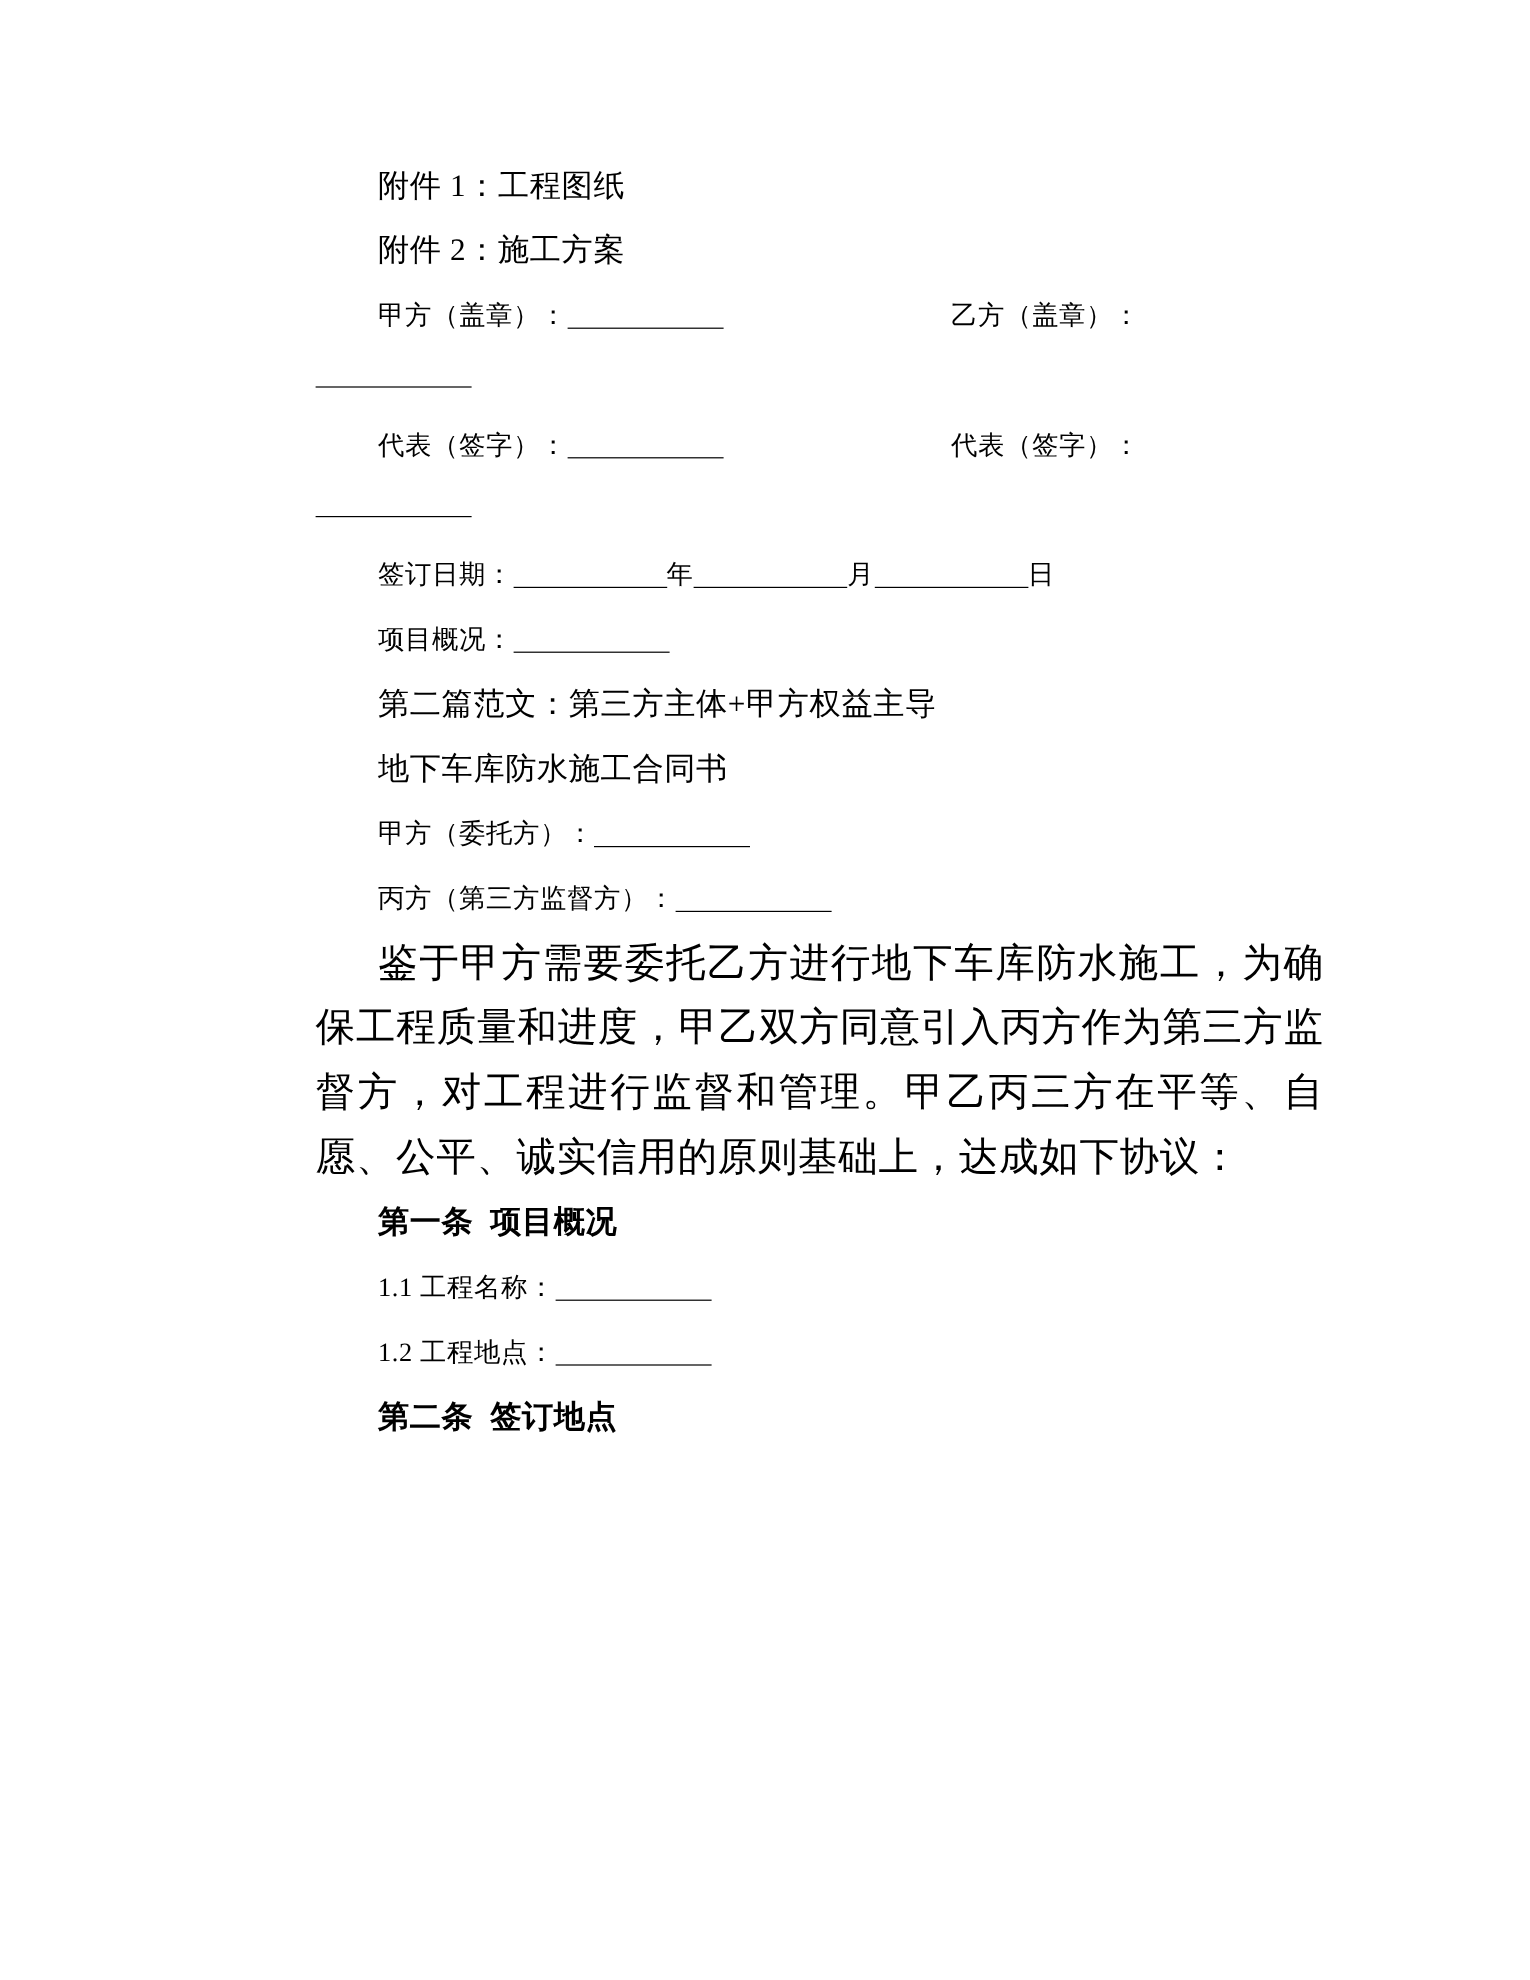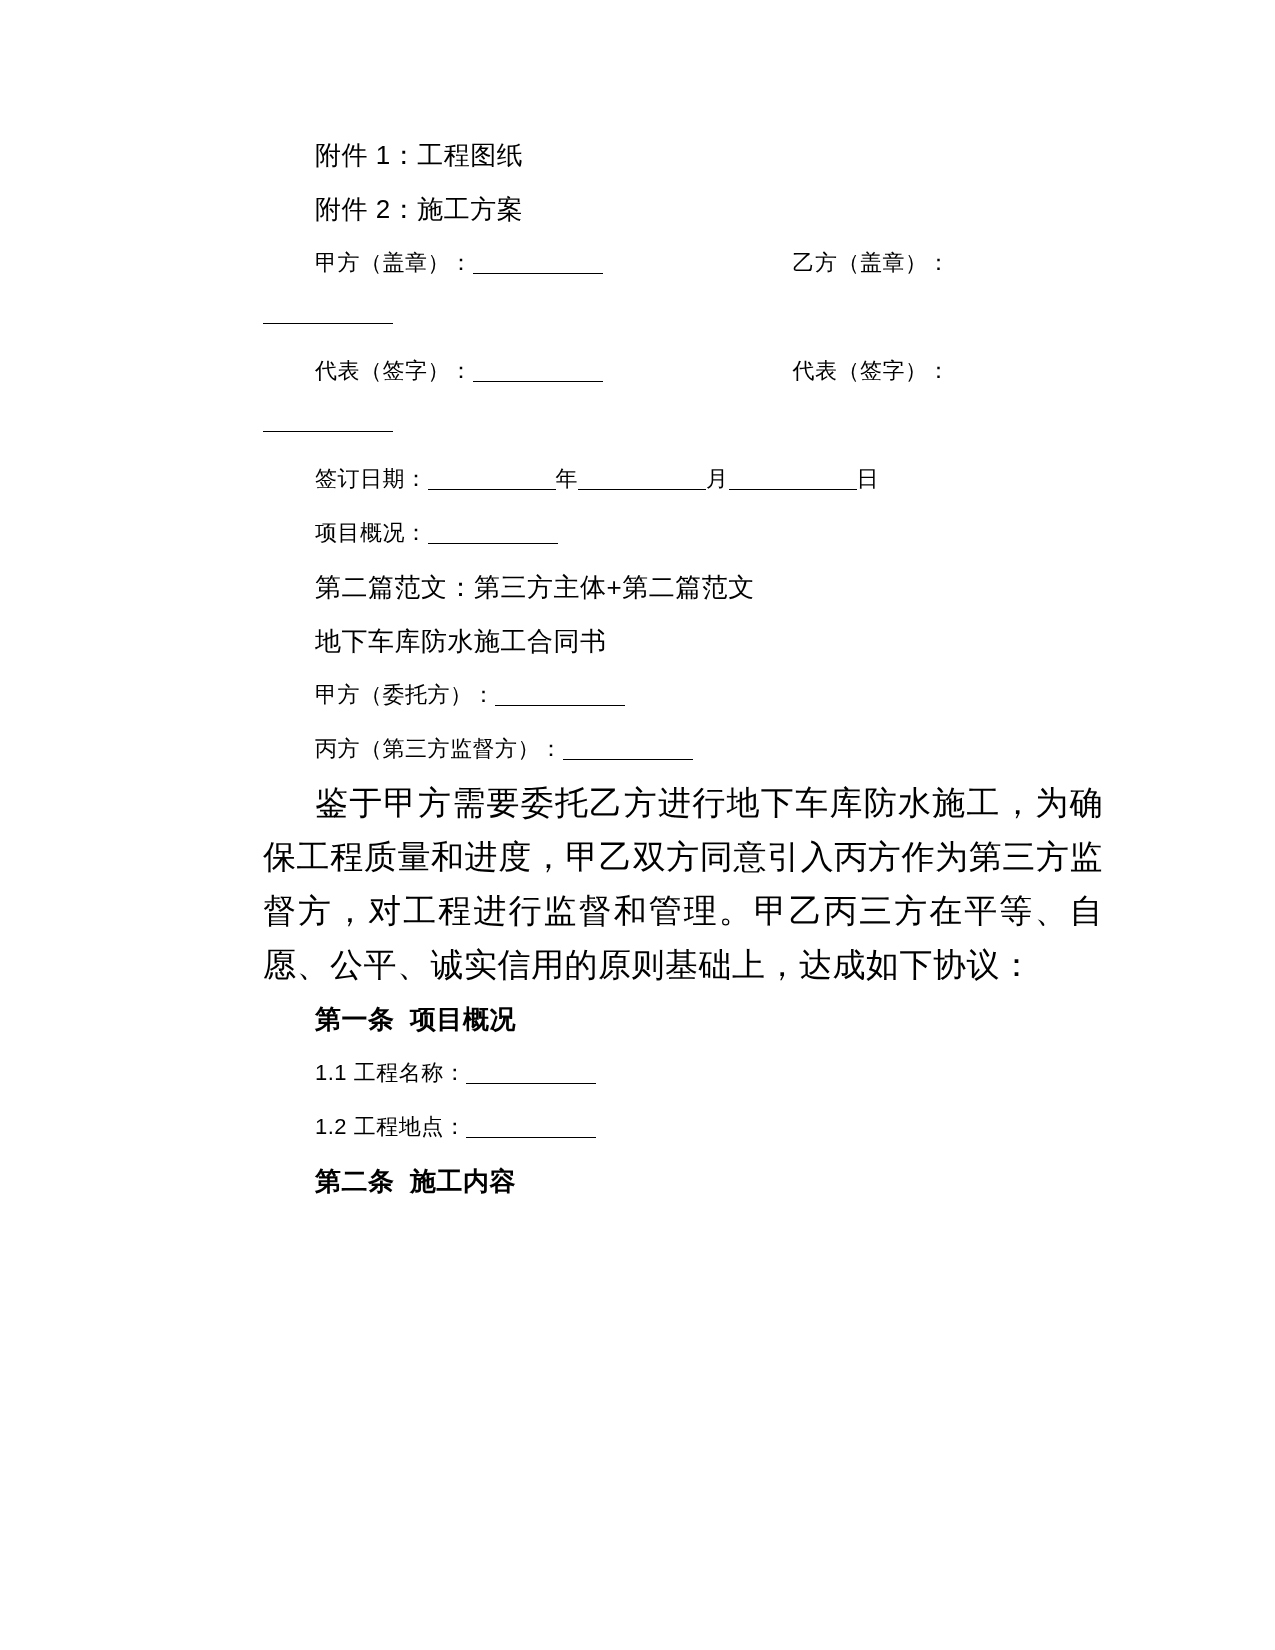--- a/index.html
+++ b/index.html
@@ -6,21 +6,21 @@
     margin: 0;
     padding: 0;
     background: #ffffff;
   }
   .page {
     position: relative;
     width: 1105px;
     height: 1650px;
     margin: 0 auto;
     background: #ffffff;
-    font-family: Liberation Sans, sans-serif;
+    font-family: Liberation Serif, serif;
     color: #000000;
     box-sizing: border-box;
   }
   .content {
     position: absolute;
     left: 178px;
     top: 128px;
     width: 840px;
   }
   .line {
@@ -97,21 +97,21 @@
     </div>
 
     <div class="sig-row">
       <span>签订日期：</span><span class="blank med"></span><span>年</span><span class="blank med"></span><span>月</span><span class="blank med"></span><span>日</span>
     </div>
 
     <div class="sig-row">
       <span>项目概况：</span><span class="blank"></span>
     </div>
 
-    <div class="line indent">第二篇范文：第三方主体+第二篇范文</div>
+    <div class="line indent">第二篇范文：第三方主体+甲方权益主导</div>
 
     <div class="line indent">地下车库防水施工合同书</div>
 
     <div class="sig-row">
       <span>甲方（委托方）：</span><span class="blank"></span>
     </div>
     <div class="sig-row">
       <span>丙方（第三方监督方）：</span><span class="blank"></span>
     </div>
 
@@ -119,16 +119,16 @@
 
     <div class="line indent bold">第一条  项目概况</div>
 
     <div class="sig-row">
       <span>1.1 工程名称：</span><span class="blank"></span>
     </div>
     <div class="sig-row">
       <span>1.2 工程地点：</span><span class="blank"></span>
     </div>
 
-    <div class="line indent bold">第二条  施工内容</div>
+    <div class="line indent bold">第二条  签订地点</div>
 
   </div>
 </div>
 
 </body></html>

